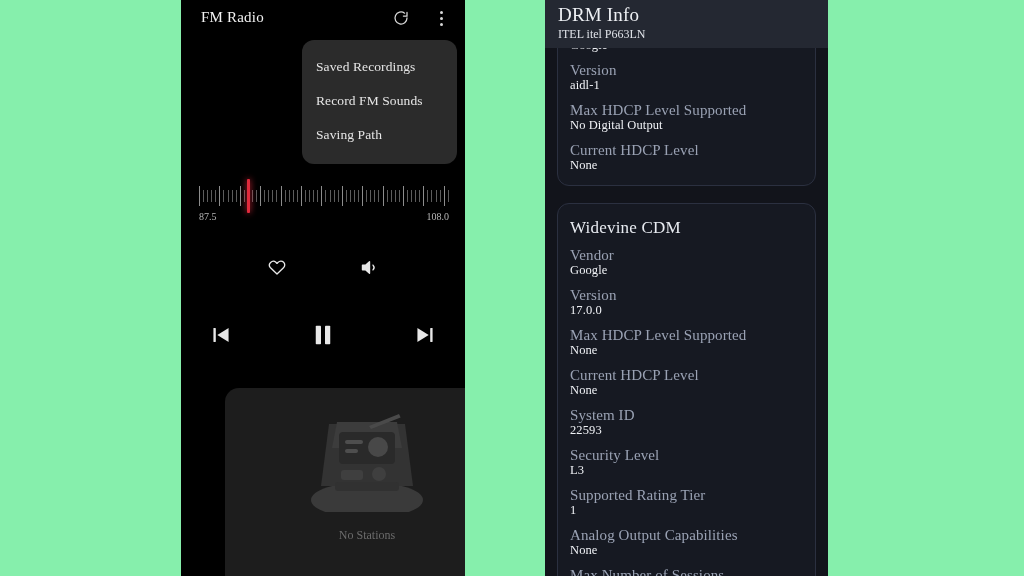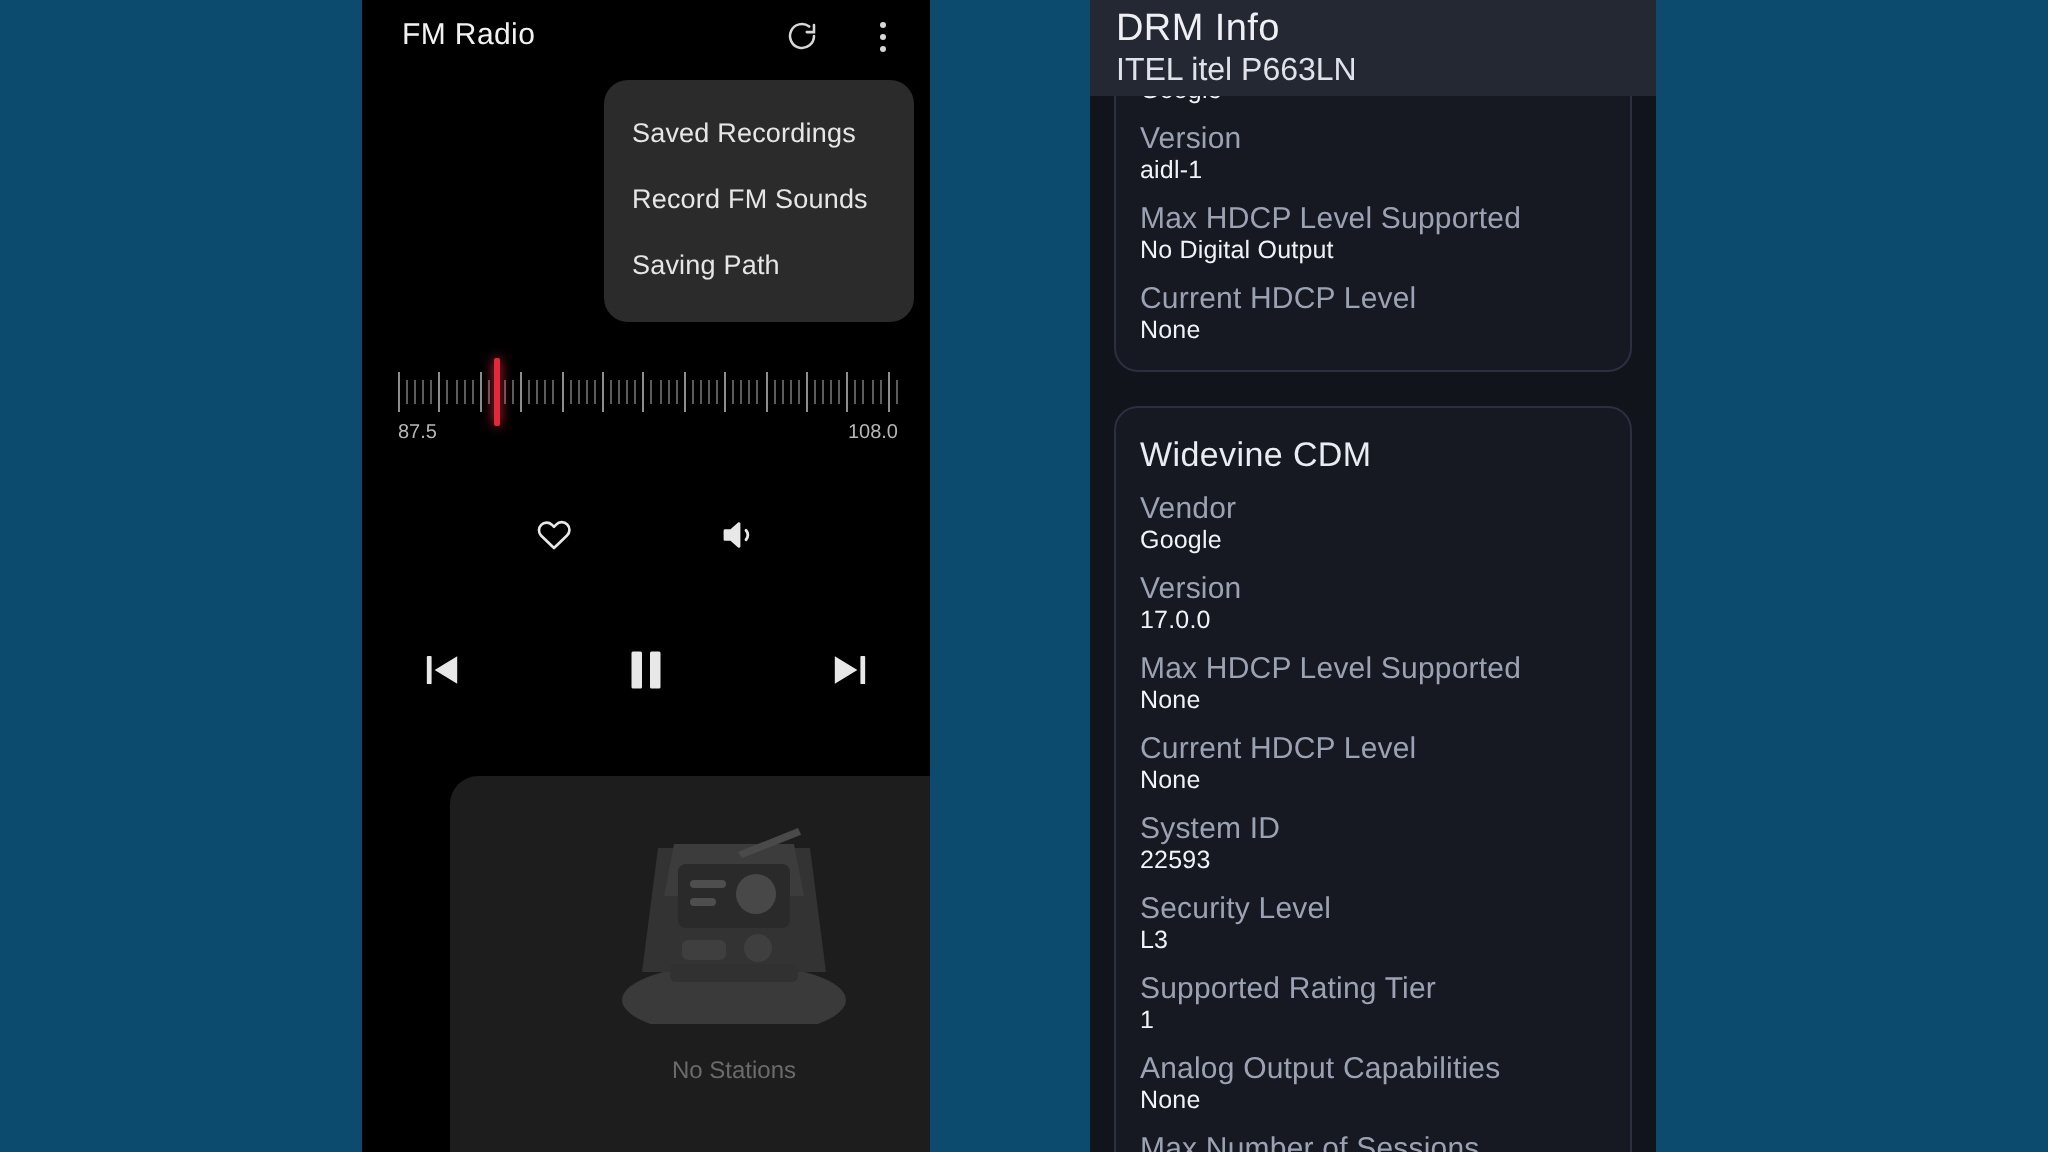--- a/index.html
+++ b/index.html
@@ -2,21 +2,21 @@
 <html><head>
 <meta charset="utf-8">
 <style>
   html, body {
     margin: 0; padding: 0;
     width: 1024px; height: 576px;
     background: #ffffff;
     font-family: "Liberation Sans", sans-serif;
     overflow: hidden;
   }
-  .stage { position: relative; width: 1024px; height: 576px; background: #0c4a6e; }
+  .stage { position: relative; width: 1024px; height: 576px; background: #86efac; font-family: Liberation Serif, serif; }
 
   
   .fm-panel {
     position: absolute; left: 181px; top: 0; width: 284px; height: 576px;
     background: #000000; overflow: hidden;
   }
   .fm-appbar {
     position: absolute; left: 0; top: 0; width: 284px; height: 38px;
   }
   .fm-title {
@@ -104,21 +104,21 @@
     background: #12141b; overflow: hidden;
   }
   .drm-header {
     position: absolute; left: 0; top: 0; width: 283px; height: 48px;
     background: #242832; z-index: 5; padding: 4px 0 0 13px; box-sizing: border-box;
   }
   .drm-header h1 {
     margin: 0; font-size: 19px; font-weight: 400; color: #eef0f4; letter-spacing: .2px;
   }
   .drm-header .subtitle {
-    display: block; margin-top: 1px; font-size: 16px; color: #dfe2e8;
+    display: block; margin-top: 1px; font-size: 12px; color: #dfe2e8;
   }
   .drm-scroll { position: absolute; left: 0; top: 0; width: 283px; height: 576px; }
 
   .drm-card {
     position: absolute; left: 12px; width: 259px; box-sizing: border-box;
     background: #161922; border: 1px solid #2b3040; border-radius: 12px;
     padding: 10px 12px 12px 12px;
   }
   .card-drm { top: 30px; height: 156px; overflow: hidden; }
   .card-wv  { top: 203px; height: 420px; }

